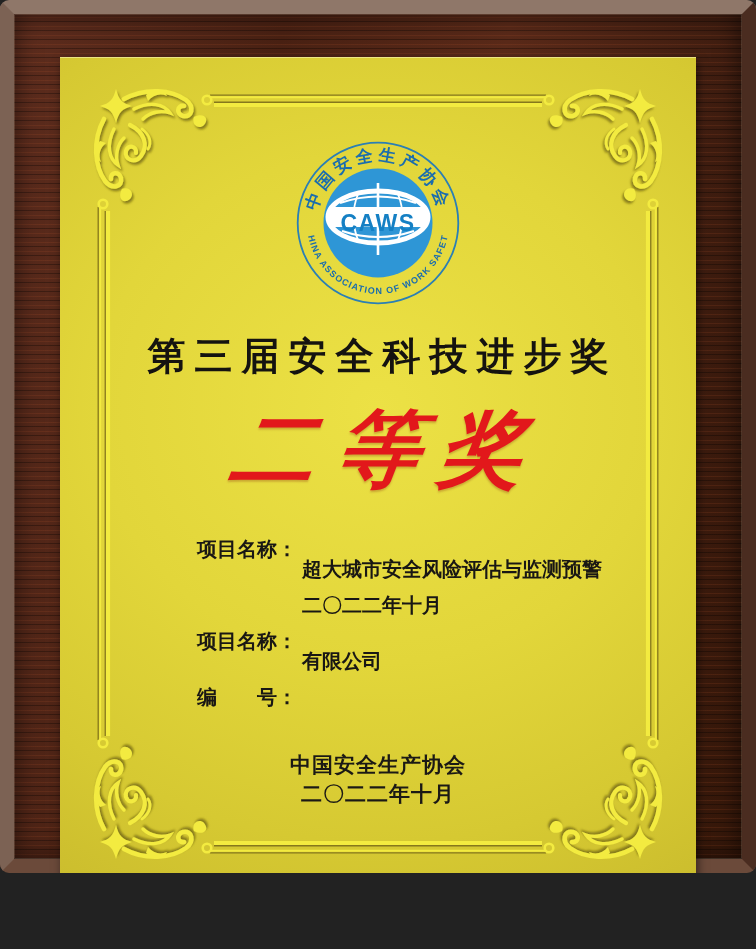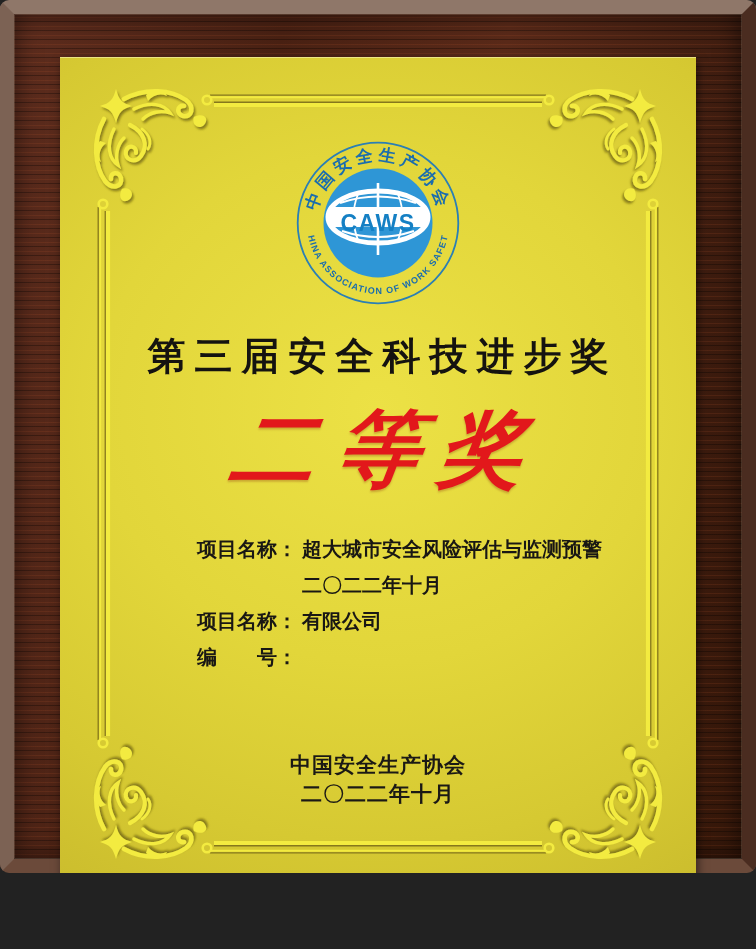--- a/index.html
+++ b/index.html
@@ -44,21 +44,21 @@
     letter-spacing:20px;text-indent:20px;white-space:nowrap;
     transform:skewX(-8deg);
     text-shadow:0 2px 2px rgba(120,20,10,.25);
   }
   .info{
     position:absolute;left:137px;top:474px;width:470px;
     font-size:20px;line-height:36px;font-weight:bold;color:#191714;
   }
   .info-row{display:flex;}
   .info-label{width:105px;flex:0 0 105px;white-space:pre;}
-  .info-val{flex:1;}
+  .info-val{flex:1;margin-top:20px;}
   .val-line{white-space:nowrap;}
   .val-line:empty{display:none;}
   .footer{
     position:absolute;left:0;top:693px;width:100%;text-align:center;
     font-size:21px;line-height:29px;font-weight:bold;color:#1b1915;
     letter-spacing:1px;
   }
 </style>
 </head>
 <body>

